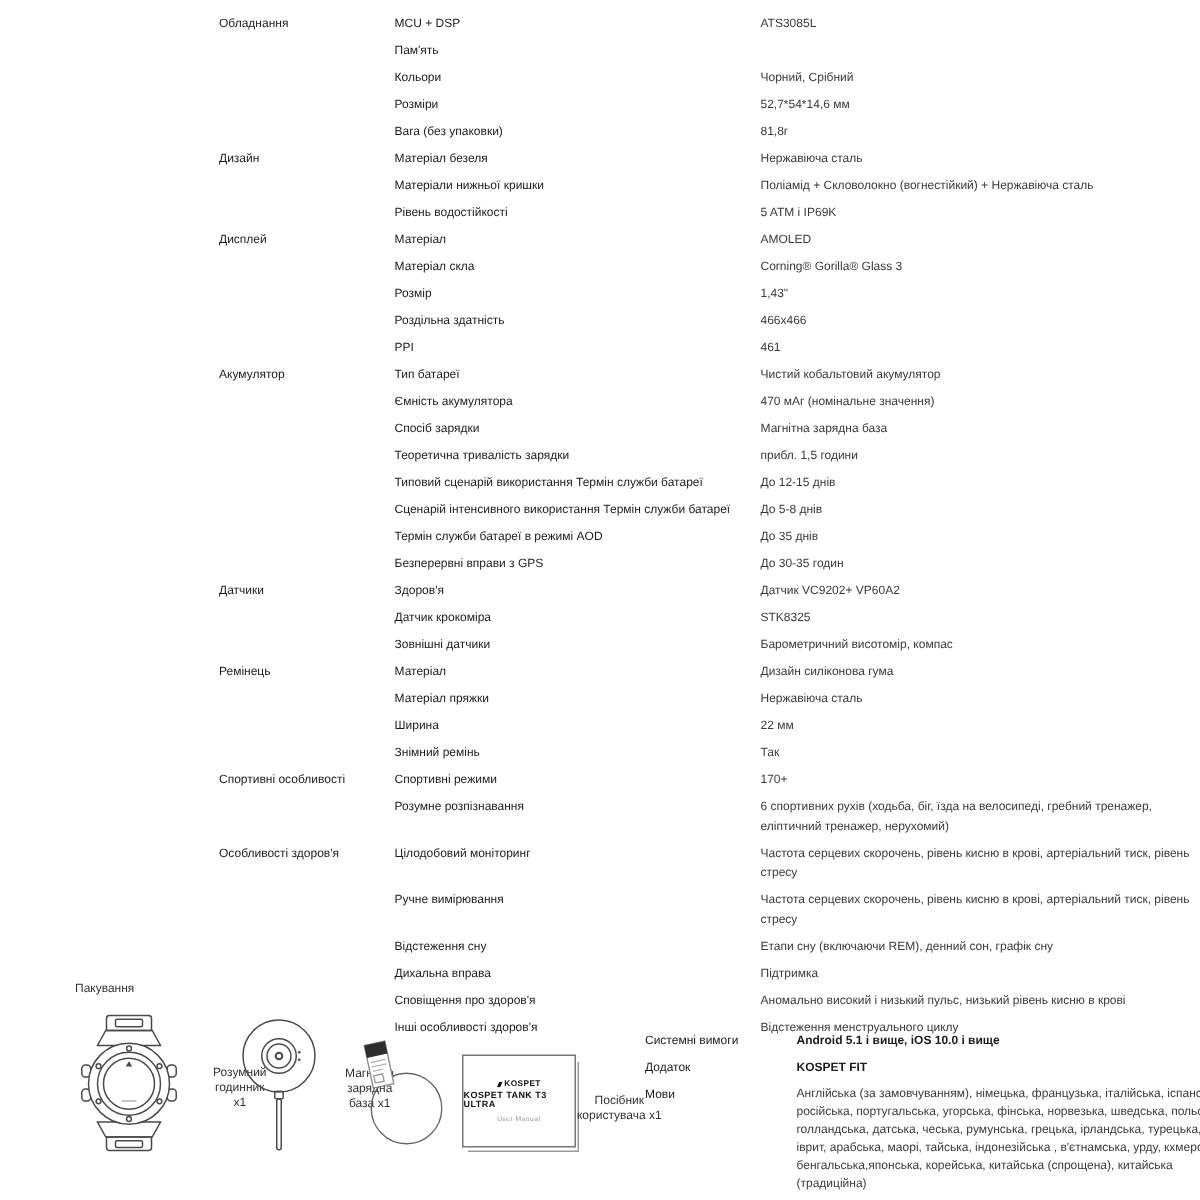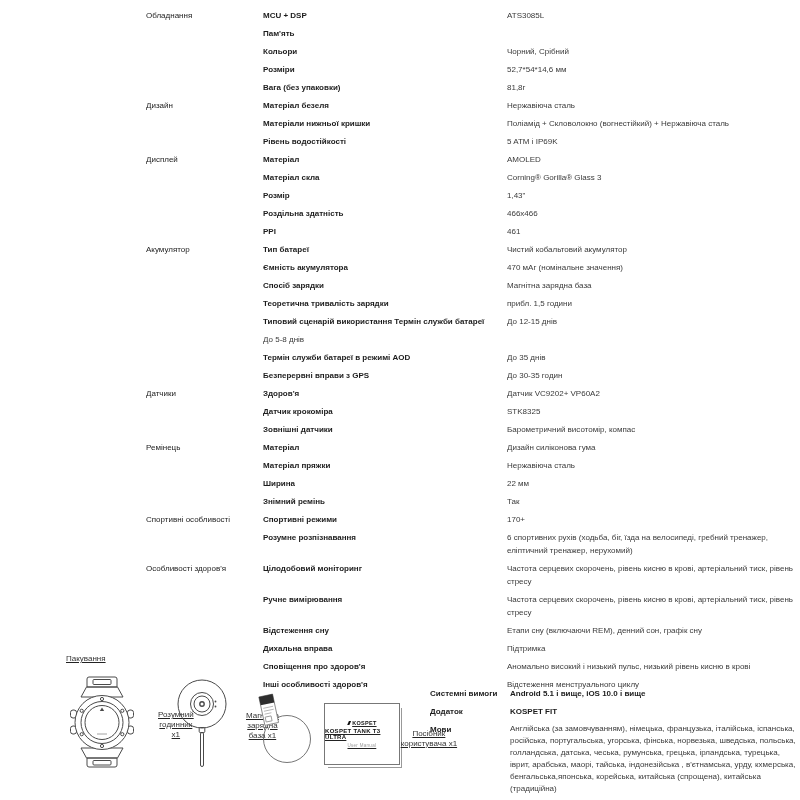--- a/index.html
+++ b/index.html
@@ -7,29 +7,29 @@
     width:800px;height:800px;position:relative;overflow:hidden;
     background:#ffffff;color:#222;
     font-family:"Liberation Sans", sans-serif;
     -webkit-font-smoothing:antialiased;
   }
   
   .spec-table{position:absolute;left:146px;top:6px;width:652px;}
   .row{display:grid;grid-template-columns:117px 244px 291px;padding:2.5px 0;}
   .cell{font-size:8px;line-height:13px;}
   .cat{font-weight:400;color:#1c1c1c;white-space:nowrap;}
-  .lbl{font-weight:700;color:#1c1c1c;white-space:nowrap;}
+  .lbl{font-weight:400;color:#1c1c1c;white-space:nowrap;}
   .val{font-weight:400;color:#3a3a3a;}
   
   .sys-table{position:absolute;left:430px;top:684px;width:366px;}
-  .sys-table .row{grid-template-columns:80px 286px;}
+  .sys-table .row{grid-template-columns:80px 286px;gap:21px;}
   .sys-table .val.b{font-weight:700;color:#1c1c1c;}
   .sys-table .val.langs{line-height:12px;}
   
-  .packaging{position:absolute;left:46px;top:652px;width:420px;text-decoration:underline;}
+  .packaging{position:absolute;left:30px;top:652px;width:420px;}
   .pack-title{font-size:8px;line-height:13px;color:#333;padding-left:20px;margin-bottom:11px;}
   .pack-items{display:flex;align-items:flex-end;}
   .pack-item{display:flex;align-items:center;}
   .pack-item.i1{width:112px;}
   .pack-item.i2{width:88px;}
   .pack-item.i3{width:78px;}
   .pack-item.i4{width:134px;}
   .pack-img{display:flex;align-items:flex-end;justify-content:center;}
   .pack-caption{font-size:8px;line-height:10px;text-align:center;color:#333;margin-top:5px;}
   
@@ -133,20 +133,21 @@
       <div class="cell lbl">Теоретична тривалість зарядки</div>
       <div class="cell val">прибл. 1,5 години</div>
     </div>
   <div class="row">
       <div class="cell cat"></div>
       <div class="cell lbl">Типовий сценарій використання Термін служби батареї</div>
       <div class="cell val">До 12-15 днів</div>
     </div>
   <div class="row">
       <div class="cell cat"></div>
+      <div class="cell lbl">Сценарій інтенсивного використання Термін служби батареї</div>
       <div class="cell val">До 5-8 днів</div>
     </div>
   <div class="row">
       <div class="cell cat"></div>
       <div class="cell lbl">Термін служби батареї в режимі AOD</div>
       <div class="cell val">До 35 днів</div>
     </div>
   <div class="row">
       <div class="cell cat"></div>
       <div class="cell lbl">Безперервні вправи з GPS</div>

